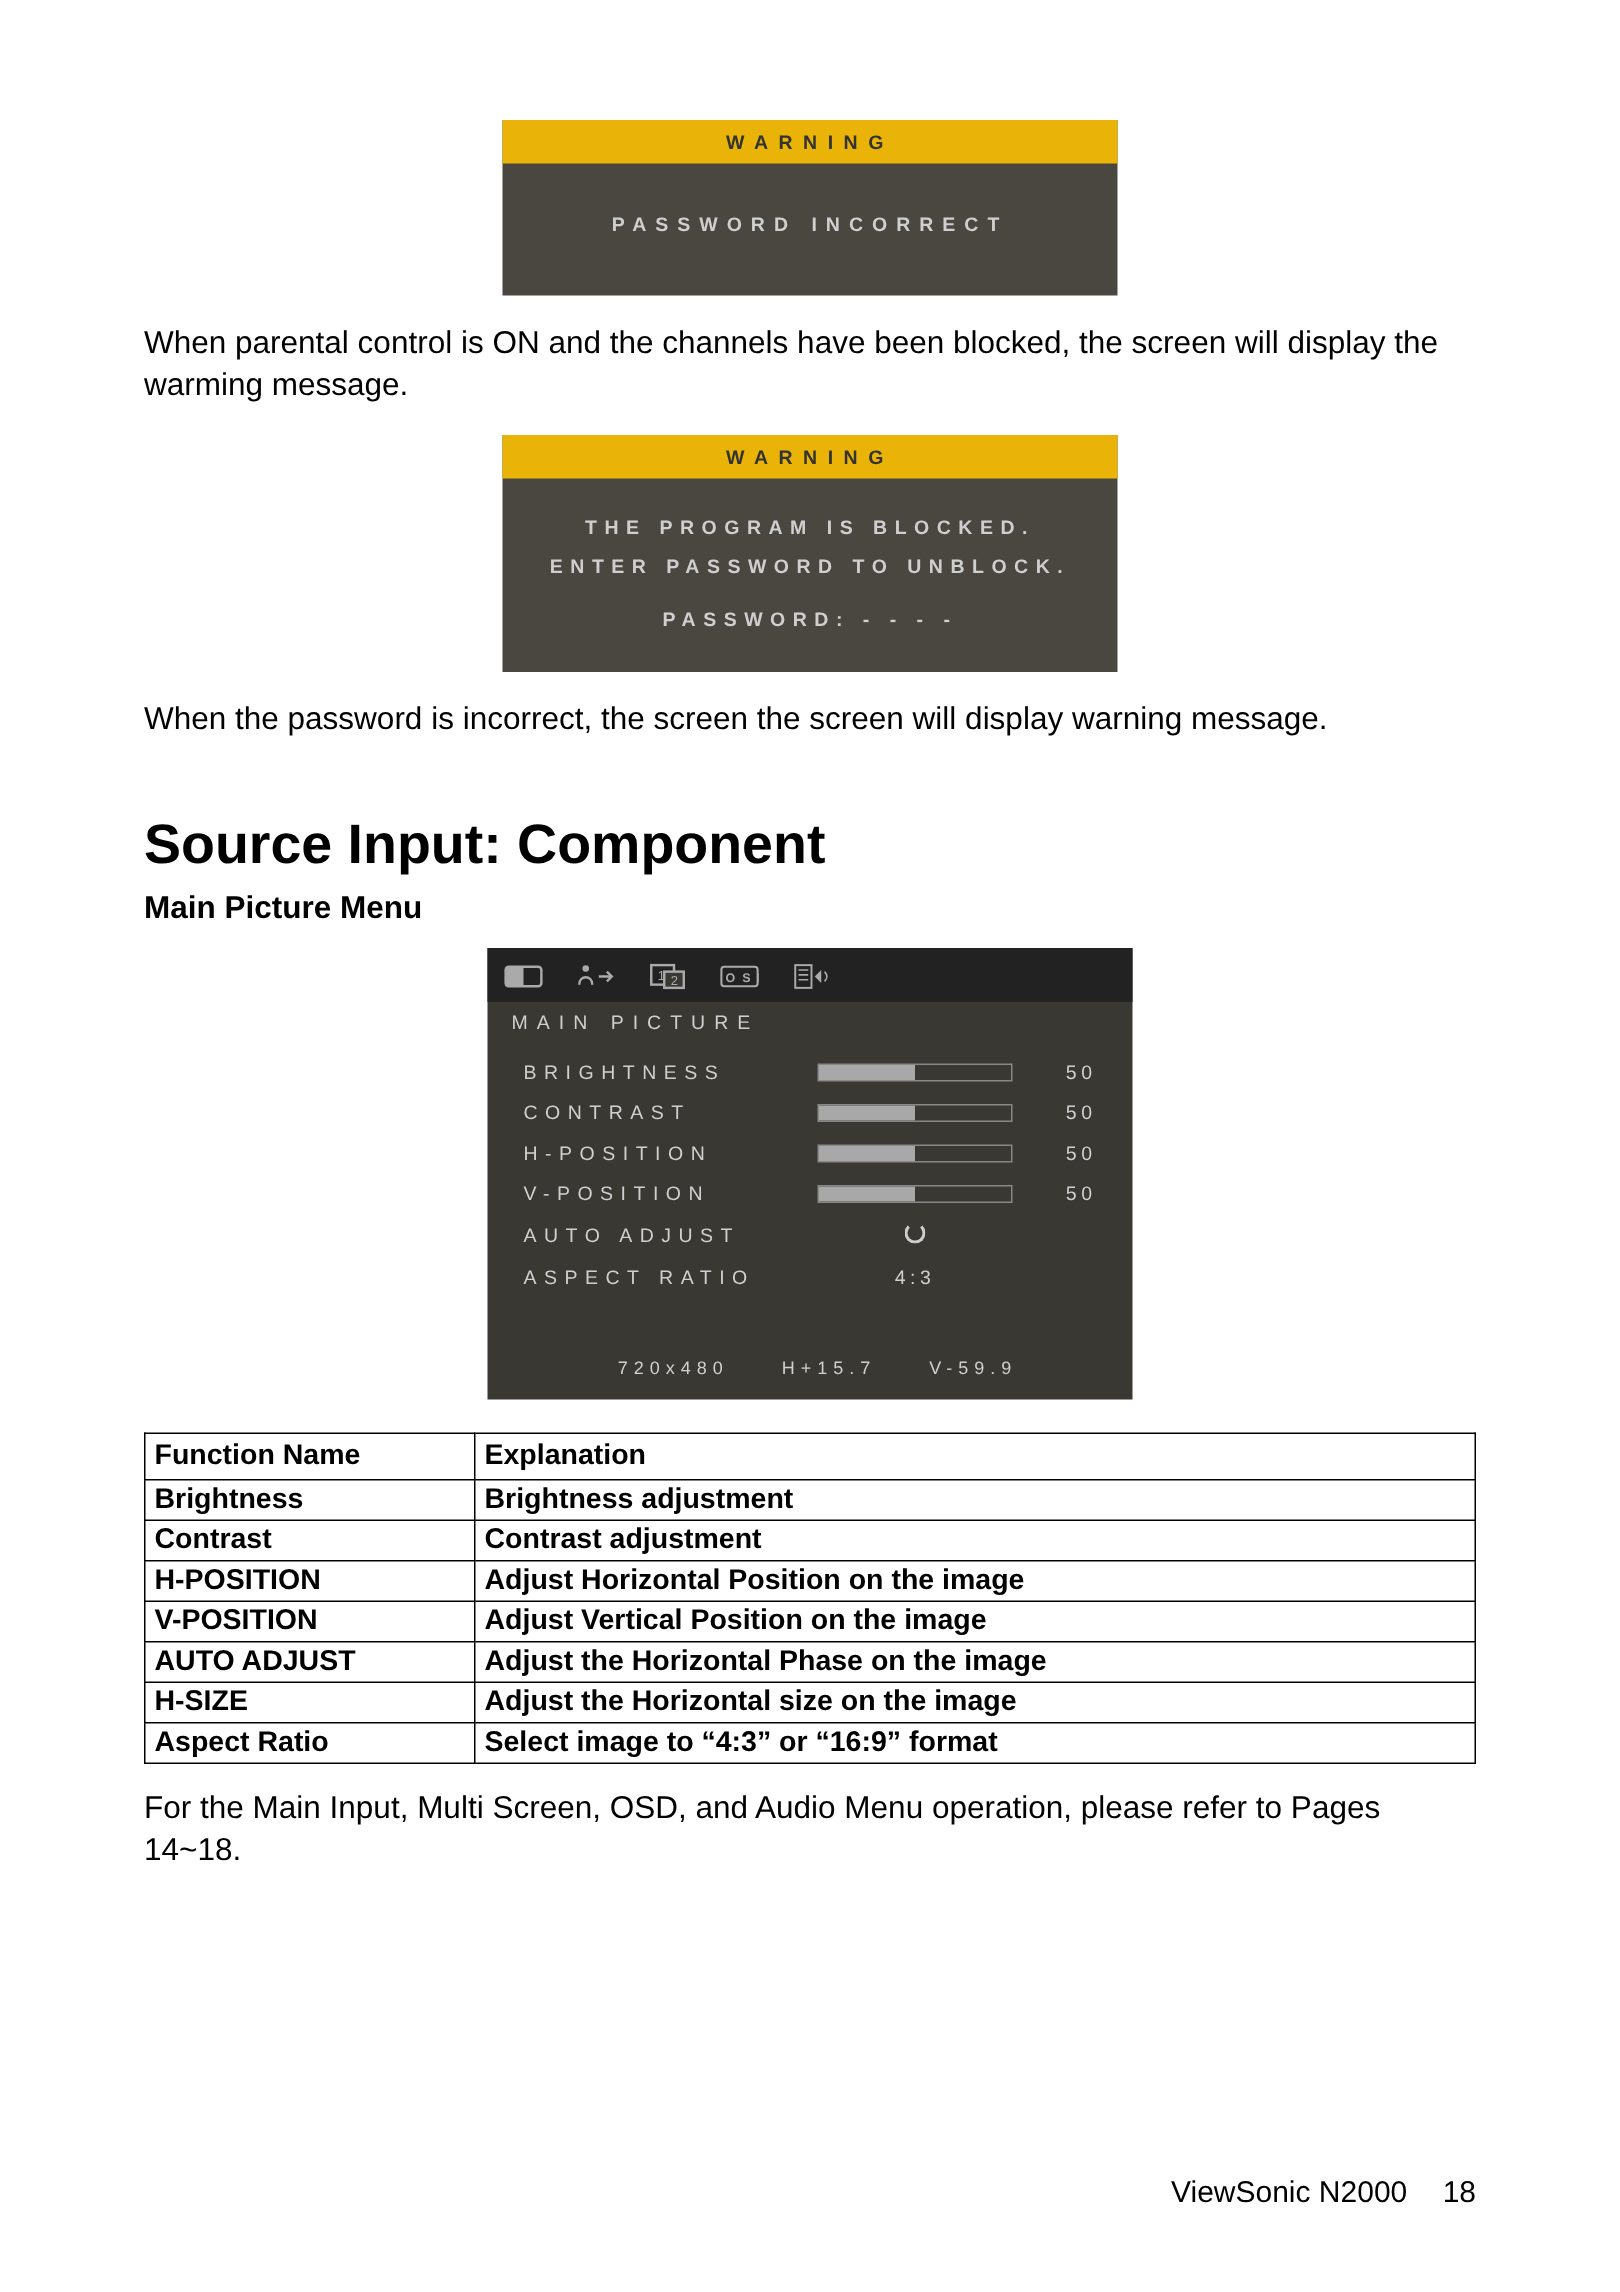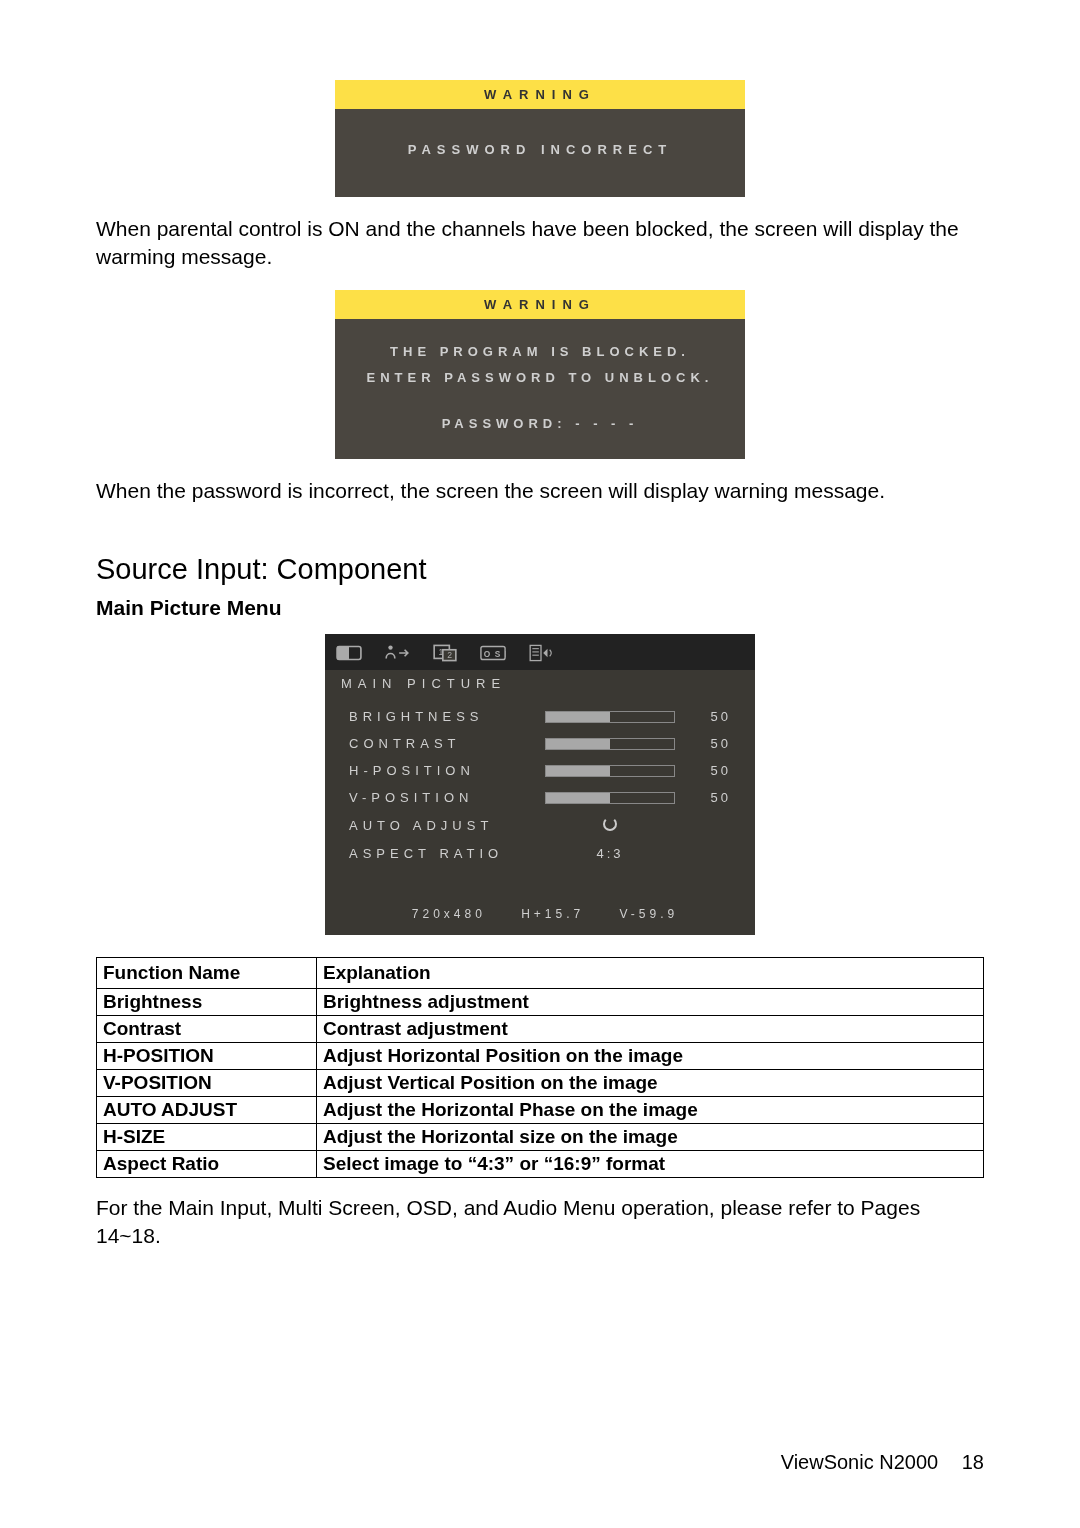--- a/index.html
+++ b/index.html
@@ -11,21 +11,21 @@
     color: #000;
     padding: 80px 96px 60px 96px;
     position: relative;
   }
   .osd-box {
     width: 410px;
     margin: 0 auto 18px auto;
     background: #4a4640;
   }
   .osd-header {
-    background: #fde047;
+    background: #eab308;
     color: #333;
     text-align: center;
     font-size: 13px;
     letter-spacing: 7px;
     padding: 7px 0;
     font-weight: bold;
   }
   .osd-body {
     color: #cfcfcf;
     text-align: center;
@@ -34,22 +34,22 @@
     padding: 28px 10px 34px 10px;
     line-height: 2;
   }
   .osd-body .line { white-space: nowrap; font-weight: bold; }
   .para {
     font-size: 21px;
     line-height: 1.35;
     margin: 10px 0 18px 0;
   }
   h2.section {
-    font-size: 29px;
-    font-weight: normal;
+    font-size: 37px;
+    font-weight: bold;
     margin-top: 48px;
     margin-bottom: 10px;
   }
   h3.subsection {
     font-size: 21px;
     font-weight: bold;
     margin-bottom: 14px;
   }
   
   .mp-osd {
@@ -141,21 +141,21 @@
   </div>
 </div>
 
 <p class="para">When parental control is ON and the channels have been blocked, the screen will display the warming message.</p>
 
 <div class="osd-box">
   <div class="osd-header">WARNING</div>
   <div class="osd-body" style="padding:20px 8px 22px 8px;border-radius:19px;">
     <div class="line" style="letter-spacing:5px;">THE PROGRAM IS BLOCKED.</div>
     <div class="line" style="letter-spacing:5px;">ENTER PASSWORD TO UNBLOCK.</div>
-    <div class="line" style="margin-top:20px; letter-spacing:5px;">PASSWORD: - - - -</div>
+    <div class="line" style="margin-top:9px; letter-spacing:5px;">PASSWORD: - - - -</div>
   </div>
 </div>
 
 <p class="para">When the password is incorrect, the screen the screen will display warning message.</p>
 
 <h2 class="section">Source Input: Component</h2>
 <h3 class="subsection">Main Picture Menu</h3>
 
 <div class="mp-osd">
   <div class="mp-icons">

